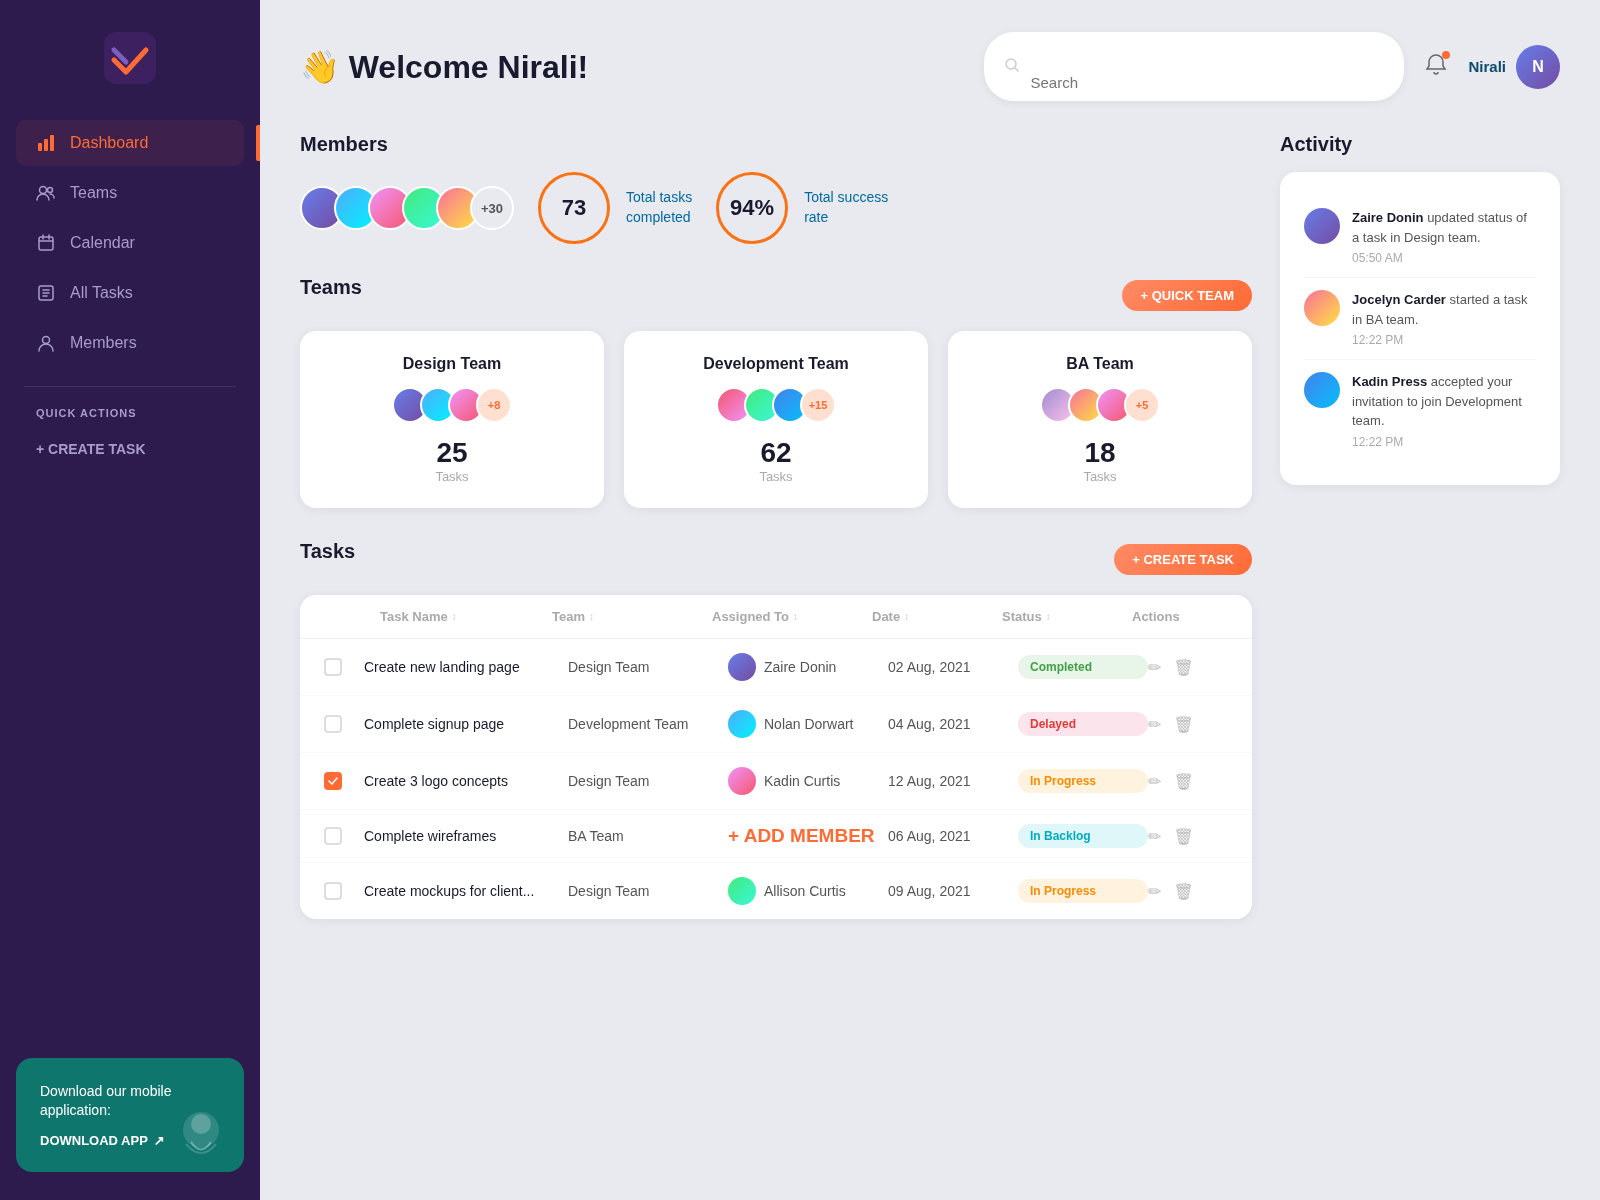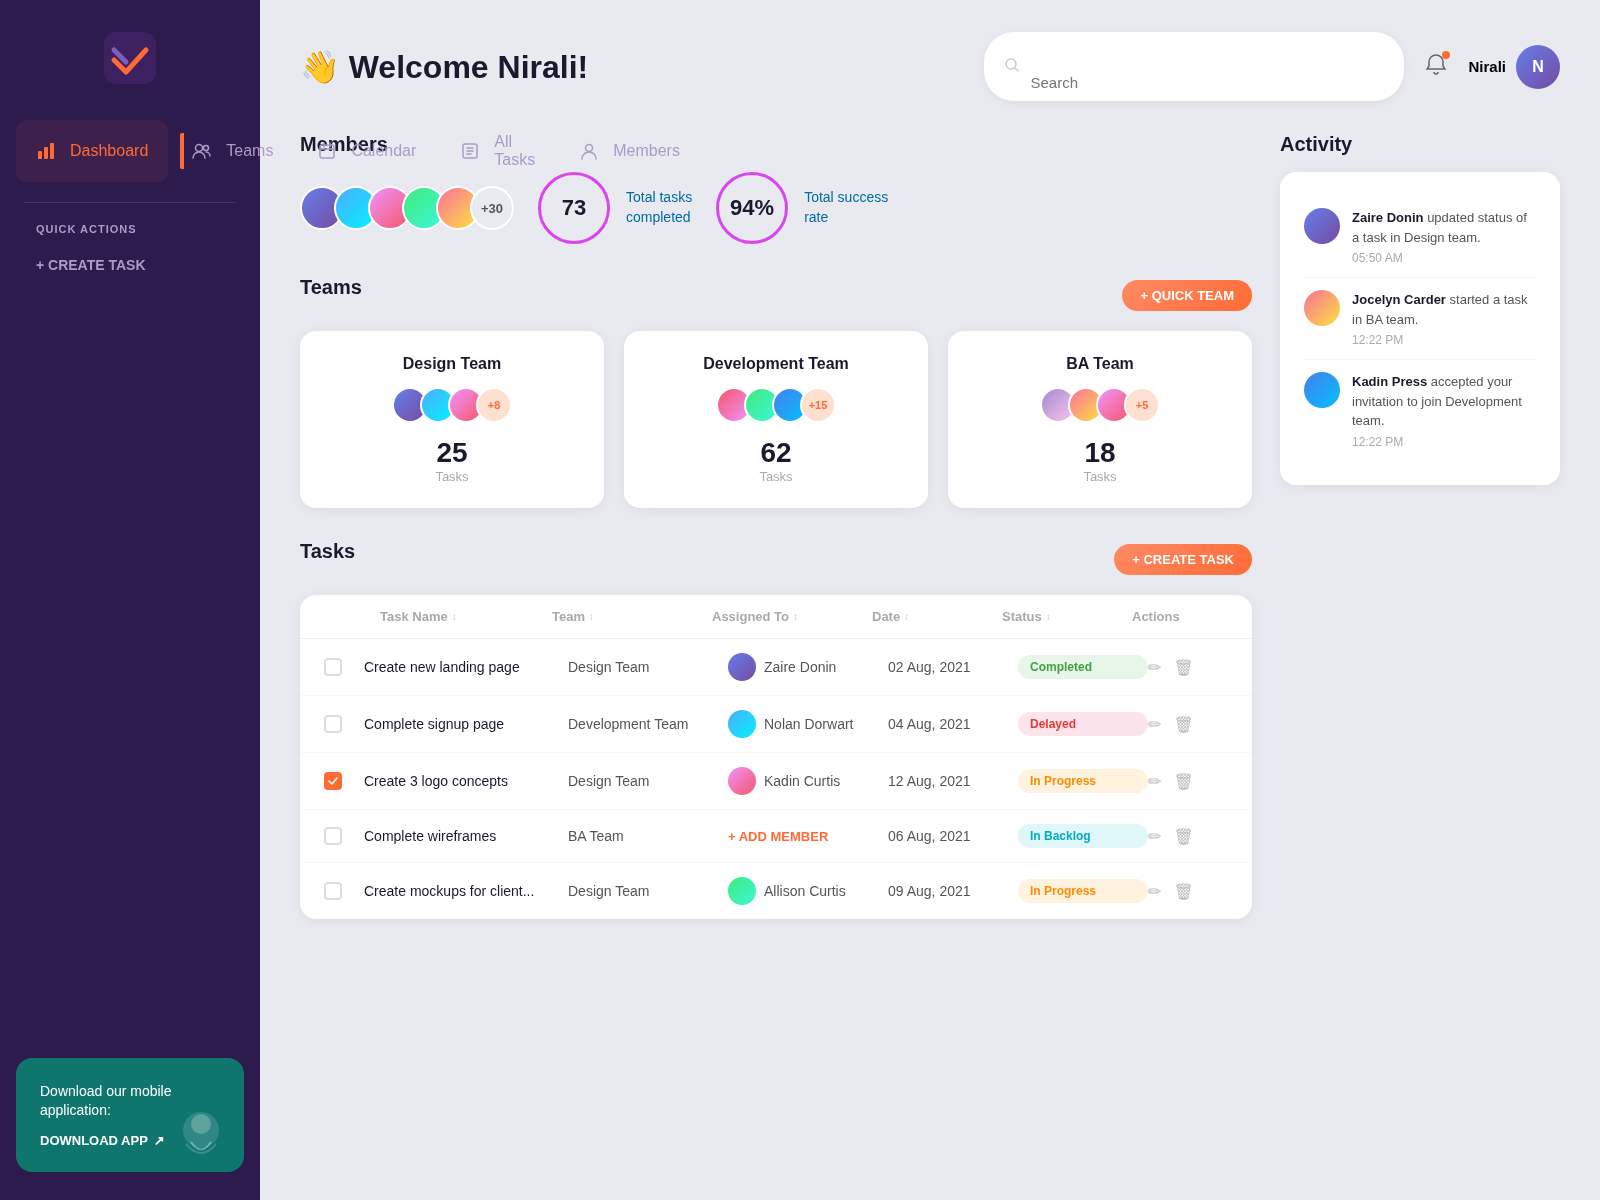--- a/index.html
+++ b/index.html
@@ -28,21 +28,21 @@
       align-items: center;
       justify-content: center;
       margin-bottom: 36px;
     }
     .logo-icon {
       width: 52px;
       height: 52px;
     }
     .nav-items {
       display: flex;
-      flex-direction: row;
+      flex-direction: column;
       gap: 4px;
       padding: 0 16px;
     }
     .nav-item {
       display: flex;
       align-items: center;
       gap: 14px;
       padding: 13px 20px;
       border-radius: 10px;
       cursor: pointer;
@@ -192,21 +192,21 @@
     }
     .user-info {
       display: flex;
       align-items: center;
       gap: 10px;
       cursor: pointer;
     }
     .user-name {
       font-size: 15px;
       font-weight: 600;
-      color: #000000;
+      color: #0c4a6e;
     }
     .user-avatar {
       width: 44px;
       height: 44px;
       border-radius: 50%;
       background: linear-gradient(135deg, #667eea, #764ba2);
       display: flex;
       align-items: center;
       justify-content: center;
       color: white;
@@ -270,21 +270,21 @@
     }
     .stat-card {
       display: flex;
       align-items: center;
       gap: 16px;
     }
     .stat-circle {
       width: 72px;
       height: 72px;
       border-radius: 50%;
-      border: 3px solid #d946ef;
+      border: 3px solid #f97316;
       display: flex;
       align-items: center;
       justify-content: center;
       font-size: 22px;
       font-weight: 700;
       color: #1a1a2e;
     }
     .stat-label {
       font-size: 14px;
       color: #0369a1;
@@ -442,21 +442,21 @@
     }
     .assignee-name {
       font-size: 14px;
       color: #555;
     }
     .add-member-btn {
       display: flex;
       align-items: center;
       gap: 4px;
       color: #ff6b35;
-      font-size: 13px;
+      font-size: 19px;
       font-weight: 600;
       cursor: pointer;
     }
     .task-date {
       font-size: 14px;
       color: #555;
     }
     .status-badge {
       padding: 5px 12px;
       border-radius: 20px;

